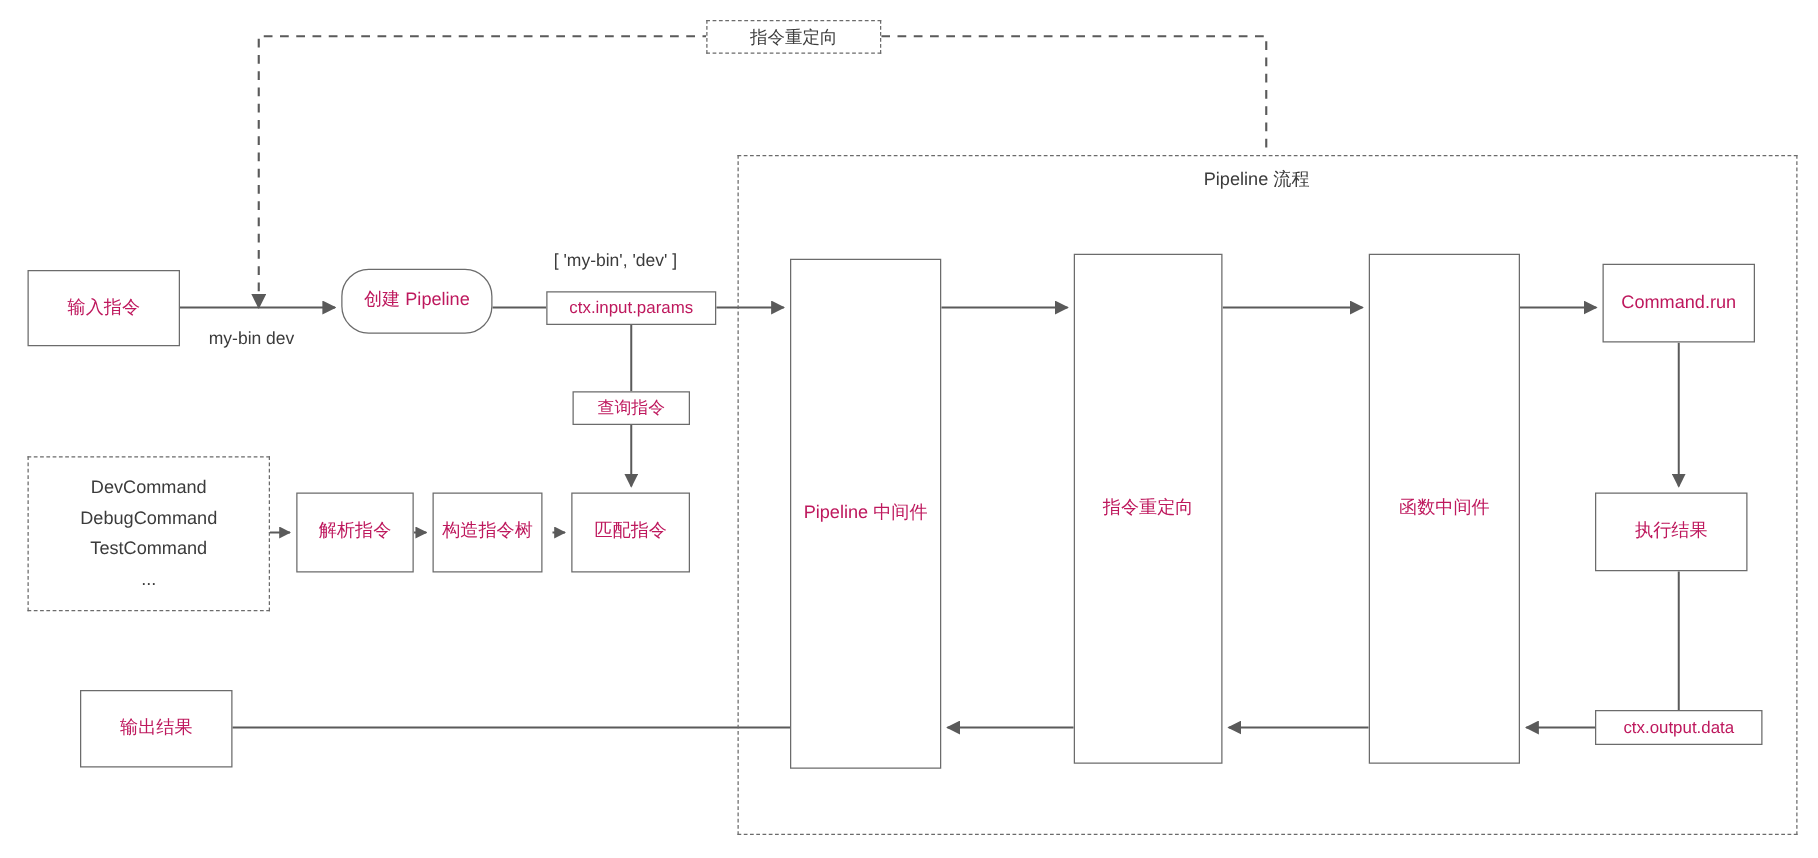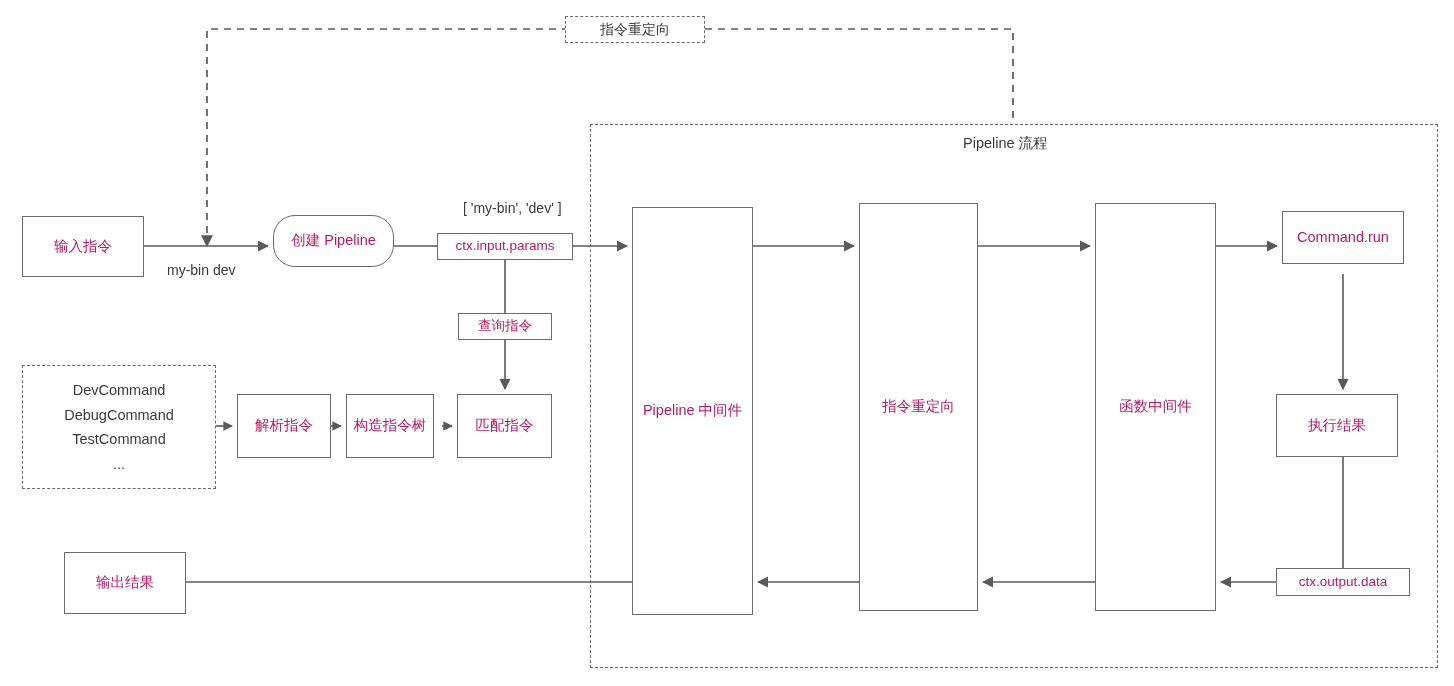--- a/index.html
+++ b/index.html
@@ -173,25 +173,25 @@
   <div class="node" style="left:346px; top:394px; width:88px; height:64px;">构造指令树</div>
 
   <div class="node" style="left:457px; top:394px; width:95px; height:64px;">匹配指令</div>
 
   <div class="node" style="left:632px; top:207px; width:121px; height:408px;">Pipeline 中间件</div>
 
   <div class="node" style="left:859px; top:203px; width:119px; height:408px;">指令重定向</div>
 
   <div class="node" style="left:1095px; top:203px; width:121px; height:408px;">函数中间件</div>
 
-  <div class="node" style="left:1282px; top:211px; width:122px; height:53px;">Command.run</div>
+  <div class="node" style="left:1282px; top:211px; width:122px; height:63px;">Command.run</div>
 
   <div class="node" style="left:1276px; top:394px; width:122px; height:63px;">执行结果</div>
 
   <div class="node small" style="left:1276px; top:568px; width:134px; height:28px;">ctx.output.data</div>
 
   <div class="node" style="left:22px; top:552px; width:122px; height:62px;margin-left:42px;">输出结果</div>
 
   <div class="edge-label" style="left:167px; top:262px;">my-bin dev</div>
 
-  <div class="edge-label" style="left:443px; top:200px;margin-left:20px;">[ 'my-bin', 'dev' ]</div>
+  <div class="edge-label" style="left:443px; top:200px;">[ 'my-bin', 'dev' ]</div>
 
 </div>
 
 </body></html>

